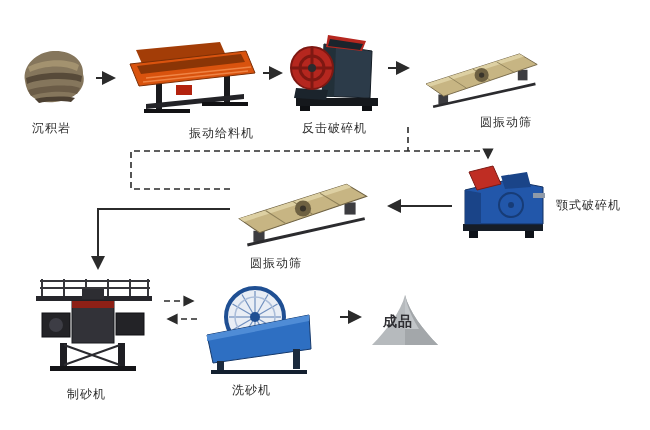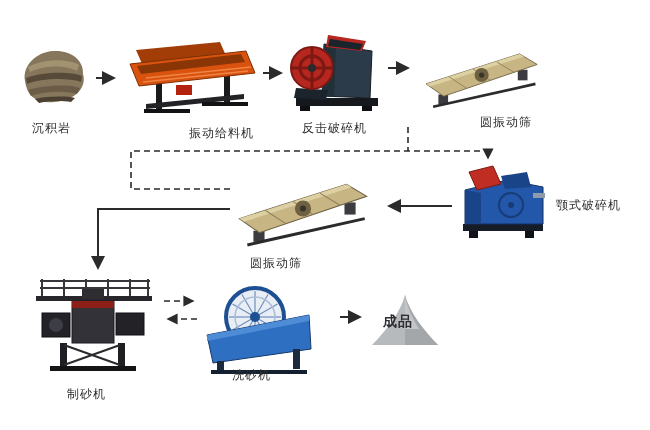--- a/index.html
+++ b/index.html
@@ -198,21 +198,21 @@
       </g>
       <circle cx="52" cy="34" r="20" fill="none" stroke="#aabdd9" stroke-width="1.5"></circle>
       <circle cx="52" cy="34" r="5" fill="#1f4f93"></circle>
       <polygon points="4,52 106,32 108,66 10,80" fill="#2e6fc2" stroke="#16396b" stroke-width="1"></polygon>
       <polygon points="4,52 106,32 106,38 4,58" fill="#4f8cd6"></polygon>
       <rect x="14" y="78" width="7" height="11" fill="#1b2a3d"></rect>
       <rect x="90" y="66" width="7" height="20" fill="#1b2a3d"></rect>
       <rect x="8" y="87" width="96" height="4" fill="#13202f"></rect>
     </svg>
   </div>
-  <div class="node-label" style="left:232px; top:367px;">洗砂机</div>
+  <div class="node-label" style="left:232px; top:382px;">洗砂机</div>
 
   <div class="node-img" style="left:368px; top:292px;">
     <svg width="74" height="58" viewBox="0 0 74 58">
       <path d="M37 3 C41 19 55 38 70 53 L4 53 C19 38 33 19 37 3 Z" fill="#b6babd"></path>
       <path d="M37 3 C41 19 55 38 70 53 L37 53 Z" fill="#a3a7aa"></path>
       <path d="M37 3 C39 14 44 26 51 37 L37 37 Z" fill="#c2c6c9"></path>
     </svg>
   </div>
   <div class="product-label" style="left:372px; top:313px; width:52px;">成品</div>
 

